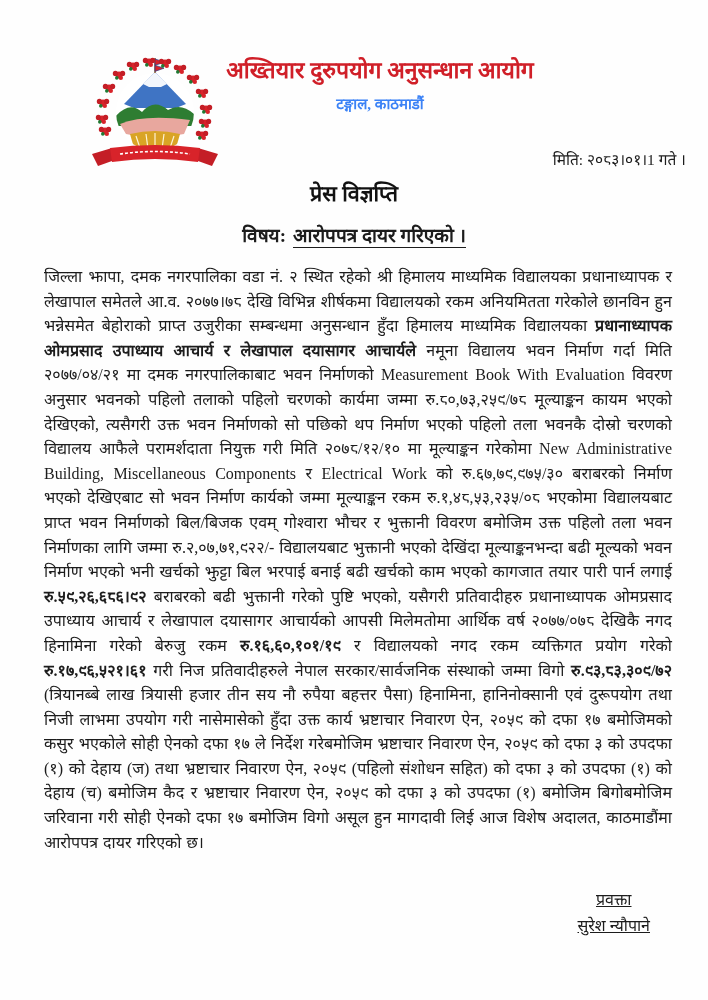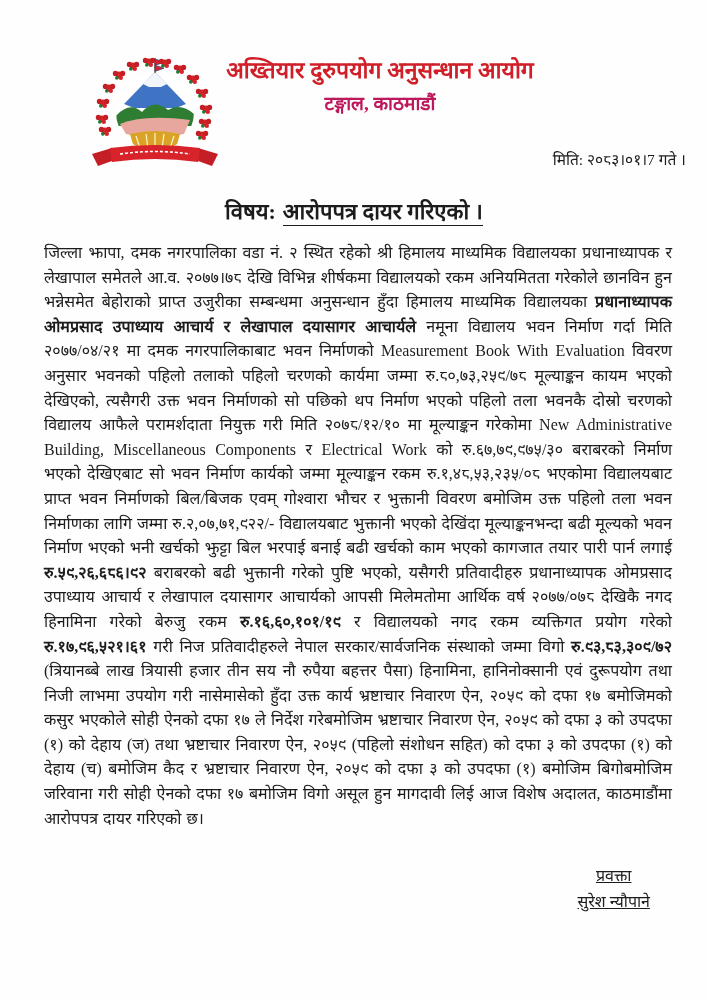--- a/index.html
+++ b/index.html
@@ -28,48 +28,48 @@
     height: 114px;
   }
   .org-block { text-align: center; margin-left: 52px; }
   .org-name {
     font-size: 23px;
     font-weight: bold;
     line-height: 30px;
     color: #d01f28;
   }
   .org-address {
-    font-size: 19px;
+    font-size: 15px;
     font-weight: bold;
     line-height: 26px;
     margin-top: 5px;
-    color: #be185d;
+    color: #3b82f6;
   }
   .date-line {
     text-align: right;
     font-size: 15.5px;
     line-height: 21px;
     margin-top: 7px;
     margin-right: -14px;
     color: #1c1c1c;
   }
   .doc-title {
     margin: 9px 0 0 0;
     text-align: center;
     font-size: 21.5px;
     font-weight: bold;
     line-height: 30px;
     color: #111111;
   }
   .subject-line {
     text-align: center;
-    font-size: 22px;
+    font-size: 19px;
     font-weight: bold;
     line-height: 25px;
-    margin-top: 29px;
+    margin-top: 14px;
   }
   .subject-text {
     margin-left: 7px;
     border-bottom: 1.6px solid #1c1c1c;
     padding-bottom: 1px;
   }
   .press-body {
     margin: 17px 0 0 8px;
     font-size: 16px;
     line-height: 24.6px;
@@ -154,23 +154,24 @@
     </div>
 
     <div class="org-block">
       <div class="org-name">अख्तियार दुरुपयोग अनुसन्धान आयोग</div>
       <div class="org-address">टङ्गाल, काठमाडौं</div>
     </div>
   </header>
 
   <div class="date-line">
     <span>मिति:</span>
-    <span>२०८३।०१।7 गते ।</span>
+    <span>२०८३।०१।1 गते ।</span>
   </div>
 
+  <h1 class="doc-title">प्रेस विज्ञप्ति</h1>
 
   <div class="subject-line">
     <span>विषय:</span><span class="subject-text">आरोपपत्र दायर गरिएको ।</span>
   </div>
 
   <p class="press-body"><span>जिल्ला झापा, दमक नगरपालिका वडा नं. २ स्थित रहेको श्री हिमालय माध्यमिक विद्यालयका प्रधानाध्यापक र लेखापाल समेतले आ.व. २०७७।७८ देखि विभिन्न शीर्षकमा विद्यालयको रकम अनियमितता गरेकोले छानविन हुन भन्नेसमेत बेहोराको प्राप्त उजुरीका सम्बन्धमा अनुसन्धान हुँदा हिमालय माध्यमिक विद्यालयका </span><span class="bold">प्रधानाध्यापक ओमप्रसाद उपाध्याय आचार्य र लेखापाल दयासागर आचार्यले</span><span> नमूना विद्यालय भवन निर्माण गर्दा मिति २०७७/०४/२१ मा दमक नगरपालिकाबाट भवन निर्माणको Measurement Book With Evaluation विवरण अनुसार भवनको पहिलो तलाको पहिलो चरणको कार्यमा जम्मा रु.८०,७३,२५९/७८ मूल्याङ्कन कायम भएको देखिएको, त्यसैगरी उक्त भवन निर्माणको सो पछिको थप निर्माण भएको पहिलो तला भवनकै दोस्रो चरणको विद्यालय आफैले परामर्शदाता नियुक्त गरी मिति २०७८/१२/१० मा मूल्याङ्कन गरेकोमा New Administrative Building, Miscellaneous Components र Electrical Work को रु.६७,७९,९७५/३० बराबरको निर्माण भएको देखिएबाट सो भवन निर्माण कार्यको जम्मा मूल्याङ्कन रकम रु.१,४८,५३,२३५/०८ भएकोमा विद्यालयबाट प्राप्त भवन निर्माणको बिल/बिजक एवम् गोश्वारा भौचर र भुक्तानी विवरण बमोजिम उक्त पहिलो तला भवन निर्माणका लागि जम्मा रु.२,०७,७१,९२२/- विद्यालयबाट भुक्तानी भएको देखिंदा मूल्याङ्कनभन्दा बढी मूल्यको भवन निर्माण भएको भनी खर्चको झुट्टा बिल भरपाई बनाई बढी खर्चको काम भएको कागजात तयार पारी पार्न लगाई </span><span class="bold">रु.५९,२६,६८६।९२</span><span> बराबरको बढी भुक्तानी गरेको पुष्टि भएको, यसैगरी प्रतिवादीहरु प्रधानाध्यापक ओमप्रसाद उपाध्याय आचार्य र लेखापाल दयासागर आचार्यको आपसी मिलेमतोमा आर्थिक वर्ष २०७७/०७८ देखिकै नगद हिनामिना गरेको बेरुजु रकम </span><span class="bold">रु.१६,६०,१०१/१९</span><span> र विद्यालयको नगद रकम व्यक्तिगत प्रयोग गरेको </span><span class="bold">रु.१७,९६,५२१।६१</span><span> गरी निज प्रतिवादीहरुले नेपाल सरकार/सार्वजनिक संस्थाको जम्मा विगो </span><span class="bold">रु.९३,८३,३०९/७२</span><span> (त्रियानब्बे लाख त्रियासी हजार तीन सय नौ रुपैया बहत्तर पैसा) हिनामिना, हानिनोक्सानी एवं दुरूपयोग तथा निजी लाभमा उपयोग गरी नासेमासेको हुँदा उक्त कार्य भ्रष्टाचार निवारण ऐन, २०५९ को दफा १७ बमोजिमको कसुर भएकोले सोही ऐनको दफा १७ ले निर्देश गरेबमोजिम भ्रष्टाचार निवारण ऐन, २०५९ को दफा ३ को उपदफा (१) को देहाय (ज) तथा भ्रष्टाचार निवारण ऐन, २०५९ (पहिलो संशोधन सहित) को दफा ३ को उपदफा (१) को देहाय (च) बमोजिम कैद र भ्रष्टाचार निवारण ऐन, २०५९ को दफा ३ को उपदफा (१) बमोजिम बिगोबमोजिम जरिवाना गरी सोही ऐनको दफा १७ बमोजिम विगो असूल हुन मागदावी लिई आज विशेष अदालत, काठमाडौंमा आरोपपत्र दायर गरिएको छ।</span></p>
 
   <div class="signature-wrap">
     <div class="signature">
       <div>प्रवक्ता</div>

